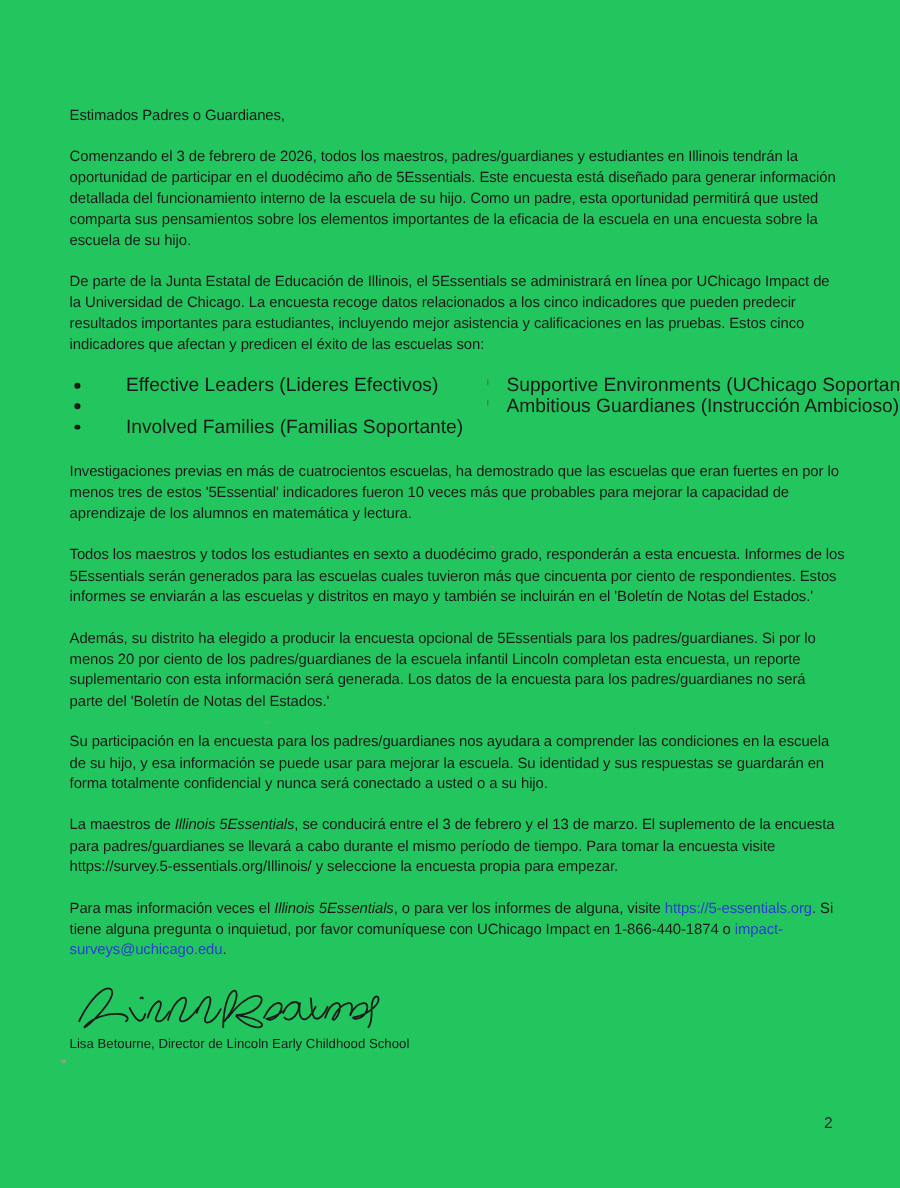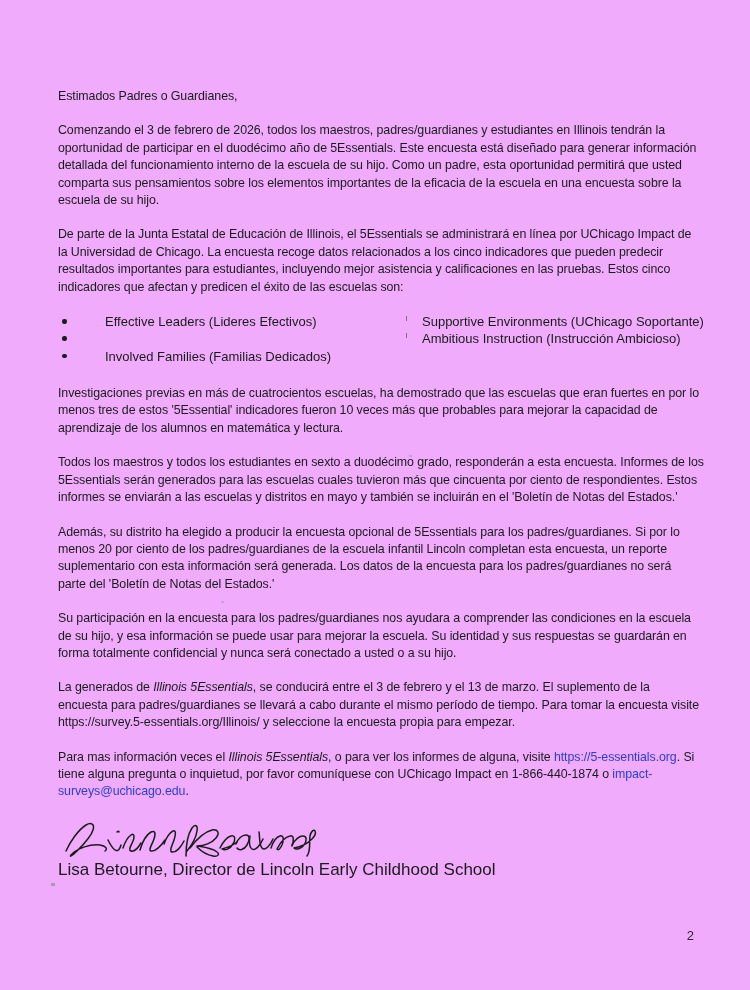--- a/index.html
+++ b/index.html
@@ -8,21 +8,21 @@
     background: #ffffff;
   }
   body {
     font-family: "Liberation Sans", sans-serif;
     color: #1a1a1a;
   }
   .page {
     position: relative;
     width: 750px;
     height: 990px;
-    background: #f0abfc;
+    background: #22c55e;
     overflow: hidden;
   }
   .doc-body {
     position: absolute;
     left: 58px;
     top: 88px;
     width: 644px;
   }
   p.para {
     margin: 0 0 17px 0;
@@ -39,21 +39,21 @@
     margin-bottom: 19px;
   }
   .bullets {
     position: relative;
     margin: 4px 0 16px 0;
     height: 56px;
   }
   .bullet-row {
     position: relative;
     height: 17.4px;
-    font-size: 13px;
+    font-size: 16px;
     line-height: 17.4px;
   }
   .bullet-dot {
     position: absolute;
     left: 4px;
     top: 6px;
     width: 4.5px;
     height: 4.5px;
     background: #1b1b1b;
     border-radius: 50%;
@@ -91,21 +91,21 @@
     font-size: 12.4px;
     line-height: 17.4px;
   }
   .signature-wrap {
     position: relative;
     height: 44px;
     margin-top: 2px;
     margin-left: 2px;
   }
   .signature-name {
-    font-size: 17px;
+    font-size: 11px;
     line-height: 16px;
     margin: 0;
     color: #1b1b1b;
   }
   .page-number {
     position: absolute;
     right: 56px;
     top: 928px;
     font-size: 13px;
     color: #2a2a2a;
@@ -135,38 +135,38 @@
     <div class="bullets">
       <div class="bullet-row">
         <span class="bullet-dot"></span>
         <span class="bullet-text">Effective Leaders (Lideres Efectivos)</span>
         <span class="faint-tick"></span>
         <span class="bullet-col-right">Supportive Environments (UChicago Soportante)</span>
       </div>
       <div class="bullet-row">
         <span class="bullet-dot"></span>
         <span class="faint-tick"></span>
-        <span class="bullet-col-right">Ambitious Instruction (Instrucción Ambicioso)</span>
+        <span class="bullet-col-right">Ambitious Guardianes (Instrucción Ambicioso)</span>
       </div>
       <div class="bullet-row">
         <span class="bullet-dot"></span>
-        <span class="bullet-text">Involved Families (Familias Dedicados)</span>
+        <span class="bullet-text">Involved Families (Familias Soportante)</span>
       </div>
     </div>
 
     <p class="para">Investigaciones previas en más de cuatrocientos escuelas, ha demostrado que las escuelas que eran fuertes en por lo menos tres de estos '5Essential' indicadores fueron 10 veces más que probables para mejorar la capacidad de aprendizaje de los alumnos en matemática y lectura.</p>
 
     <p class="para wide">Todos los maestros y todos los estudiantes en sexto a duodécimo grado, responderán a esta encuesta. Informes de los 5Essentials serán generados para las escuelas cuales tuvieron más que cincuenta por ciento de respondientes. Estos informes se enviarán a las escuelas y distritos en mayo y también se incluirán en el 'Boletín de Notas del Estados.'</p>
 
     <p class="para">Además, su distrito ha elegido a producir la encuesta opcional de 5Essentials para los padres/guardianes. Si por lo menos 20 por ciento de los padres/guardianes de la escuela infantil Lincoln completan esta encuesta, un reporte suplementario con esta información será generada. Los datos de la encuesta para los padres/guardianes no será parte del 'Boletín de Notas del Estados.'</p>
 
     <p class="para">Su participación en la encuesta para los padres/guardianes nos ayudara a comprender las condiciones en la escuela de su hijo, y esa información se puede usar para mejorar la escuela. Su identidad y sus respuestas se guardarán en forma totalmente confidencial y nunca será conectado a usted o a su hijo.</p>
 
     <p class="para">
-      <span>La generados de </span><em class="ital">Illinois 5Essentials</em><span>, se conducirá entre el 3 de febrero y el 13 de marzo. El suplemento de la encuesta para padres/guardianes se llevará a cabo durante el mismo período de tiempo. Para tomar la encuesta visite https://survey.5-essentials.org/Illinois/ y seleccione la encuesta propia para empezar.</span>
+      <span>La maestros de </span><em class="ital">Illinois 5Essentials</em><span>, se conducirá entre el 3 de febrero y el 13 de marzo. El suplemento de la encuesta para padres/guardianes se llevará a cabo durante el mismo período de tiempo. Para tomar la encuesta visite https://survey.5-essentials.org/Illinois/ y seleccione la encuesta propia para empezar.</span>
     </p>
 
     <p class="para">
       <span>Para mas información veces el </span><em class="ital">Illinois 5Essentials</em><span>, o para ver los informes de alguna, visite </span><span class="doclink">https://5-essentials.org</span><span>. Si tiene alguna pregunta o inquietud, por favor comuníquese con UChicago Impact en 1-866-440-1874 o </span><span class="doclink">impact-surveys@uchicago.edu</span><span>.</span>
     </p>
 
 
     <div class="signature-wrap">
       <svg width="260" height="44" viewBox="0 0 260 44" fill="none" xmlns="http://www.w3.org/2000/svg">
         <g stroke="#1b1b1b" stroke-width="1.5" fill="none" stroke-linecap="round" stroke-linejoin="round">

